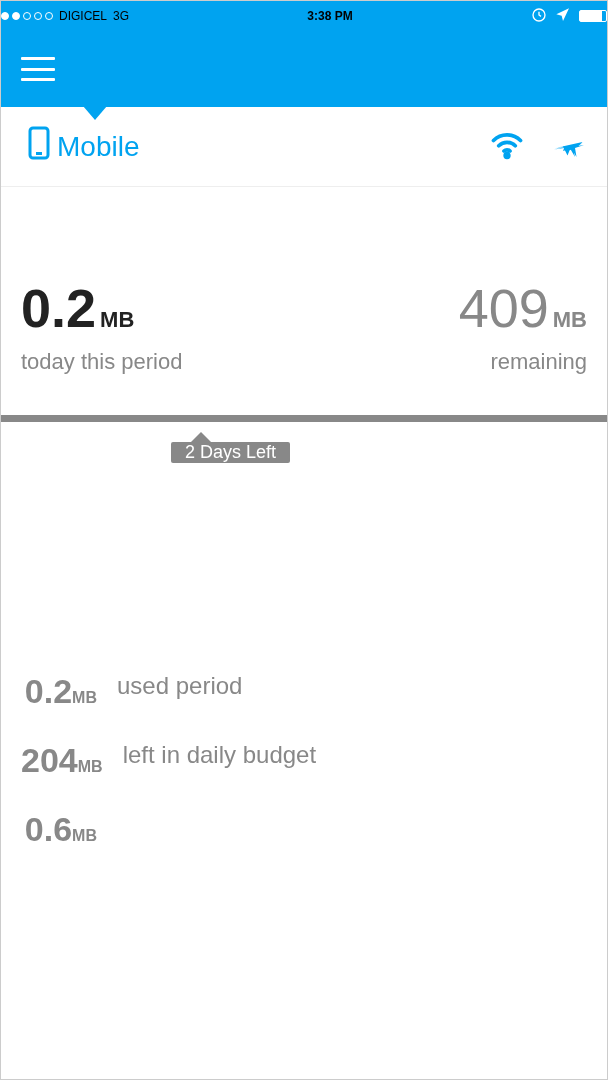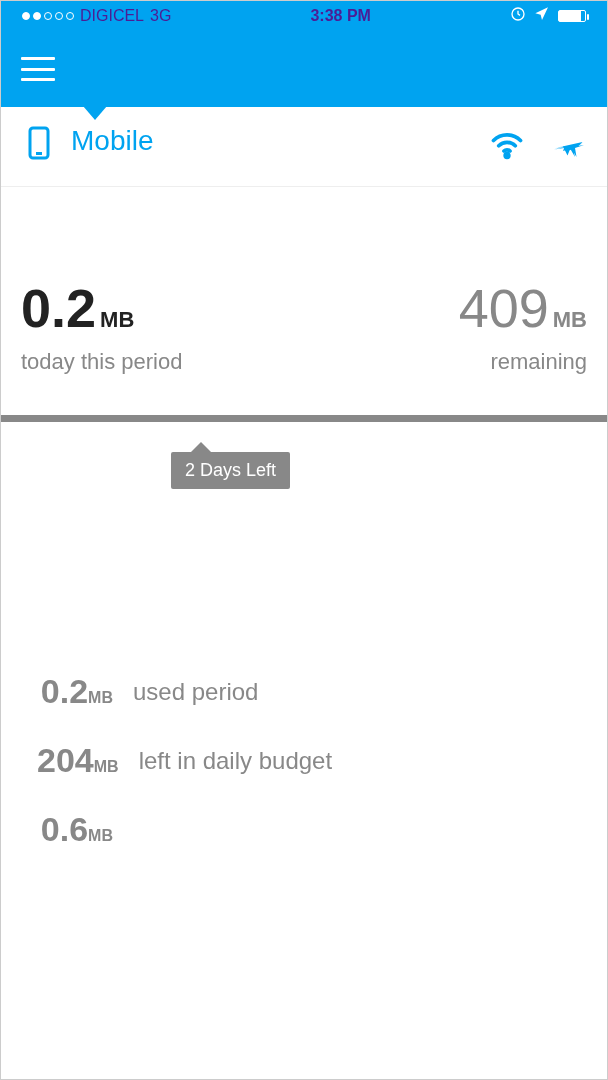--- a/index.html
+++ b/index.html
@@ -4,21 +4,21 @@
 <style>
   * { box-sizing: border-box; margin: 0; padding: 0; }
   html, body { width: 608px; height: 1080px; font-family: -apple-system, "Helvetica Neue", Helvetica, Arial, sans-serif; }
   body { background: #f5f5f5; display:flex; align-items:flex-start; justify-content:flex-start;}
   .device {
     width: 608px; height: 1080px; background: #fff; border: 1px solid #ccc; position: relative; overflow:hidden;
   }
 
   
   .status-bar {
-    height: 30px; width:100%; background:#00A3F0; color:#4c1d95; display:flex; align-items:center; justify-content:space-between; padding:0 21px; font-size:16px; font-weight:300;
+    height: 30px; width:100%; background:#00A3F0; color:#000000; display:flex; align-items:center; justify-content:space-between; padding:0 0; font-size:12px; font-weight:300;
   }
   .status-left { display:flex; align-items:center; gap:6px; }
   .dots { display:flex; gap:3px; }
   .dot { width:8px; height:8px; border-radius:50%; border:1px solid #fff; }
   .dot.filled { background:#fff; }
   .status-right { display:flex; align-items:center; gap:8px; }
   .battery { width:28px; height:12px; border:1px solid #fff; border-radius:2px; position:relative; }
   .battery::after { content:""; position:absolute; right:-4px; top:3px; width:2px; height:6px; background:#fff; border-radius:1px;}
   .battery-fill { height:100%; width:85%; background:#fff;}
 
@@ -27,21 +27,21 @@
     height: 76px; width:100%; background:#00A3F0; color:#fff; display:flex; align-items:center; justify-content:center; position:relative;
   }
   .menu-btn { position:absolute; left:20px; top:50%; transform:translateY(-50%); width:34px; height:24px; display:flex; flex-direction:column; justify-content:space-between; cursor:pointer;}
   .menu-btn span { display:block; height:3px; width:100%; background:#fff; border-radius:1px;}
   .header-title { font-size:44px; font-weight:300; letter-spacing:0.5px;}
 
   
   .tabs {
     height:80px; width:100%; background:#fff; display:flex; align-items:center; padding:0 20px; border-bottom:1px solid #eee; position:relative;
   }
-  .tab-mobile { display:flex; align-items:flex-start; gap:14px; color:#00A3F0; font-size:28px; font-weight:400; position:relative;}
+  .tab-mobile { display:flex; align-items:center; gap:0; color:#00A3F0; font-size:28px; font-weight:400; position:relative;}
   .tab-arrow {
     position:absolute; top:-1px; left:82px; width:0; height:0; border-left:12px solid transparent; border-right:12px solid transparent; border-top:14px solid #00A3F0;
   }
   .right-icons { margin-left:auto; display:flex; gap:26px; color:#00A3F0; }
   .icon-svg { width:36px; height:36px; }
 
   
   .usage-row {
     display:flex; justify-content:space-between; padding:90px 20px 20px 20px;
   }
@@ -49,29 +49,29 @@
   .usage-block.right .num { color:#888; font-weight:400;}
   .usage-block .unit { font-size:22px; font-weight:800; color:#222; margin-left:4px;}
   .usage-block.right .unit { color:#888; font-weight:700;}
   .usage-block .label { font-size:22px; color:#888; margin-top:10px; font-weight:300;}
   .usage-block.right { text-align:right; }
 
   
   .divider { height:7px; background:#888; width:100%; margin-top:20px;}
   .tooltip-wrap { position:relative; height:0; }
   .tooltip {
-    position:absolute; top:30px; left:170px; background:#888; color:#fff; padding:8px 14px; font-size:18px; font-weight:400; border-radius:2px;
+    position:absolute; top:20px; left:170px; background:#888; color:#fff; padding:0 14px; font-size:18px; font-weight:400; border-radius:2px;
   }
   .tooltip::before {
     content:""; position:absolute; top:-10px; left:20px; border-left:10px solid transparent; border-right:10px solid transparent; border-bottom:10px solid #888;
   }
 
   
   .stats { padding: 250px 20px 0 20px; }
-  .stat-row { display:flex; align-items:center; gap:14px; margin-bottom:30px;margin-left:16px; }
+  .stat-row { display:flex; align-items:flex-start; gap:14px; margin-bottom:30px; }
   .stat-row .val { font-size:34px; font-weight:700; color:#888; min-width:76px; text-align:right;}
   .stat-row .val-unit { font-size:16px; font-weight:700; color:#888; }
   .stat-row .desc { font-size:24px; color:#888; font-weight:300; margin-left:6px;}
 
 </style>
 </head>
 <body>
 
 <div class="device">
 

